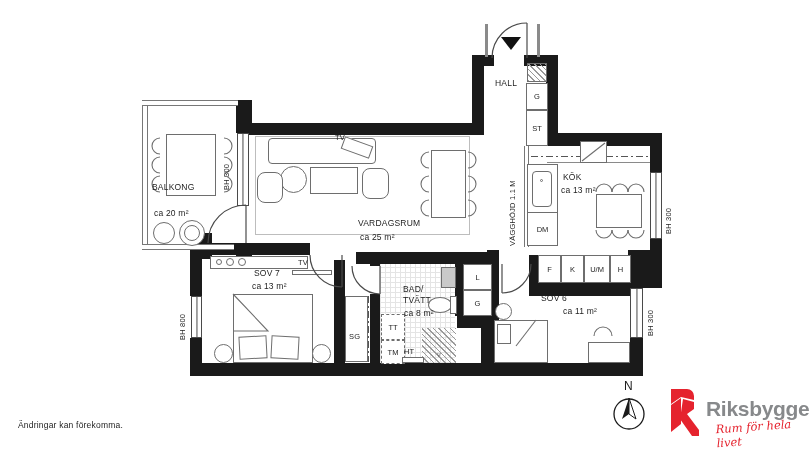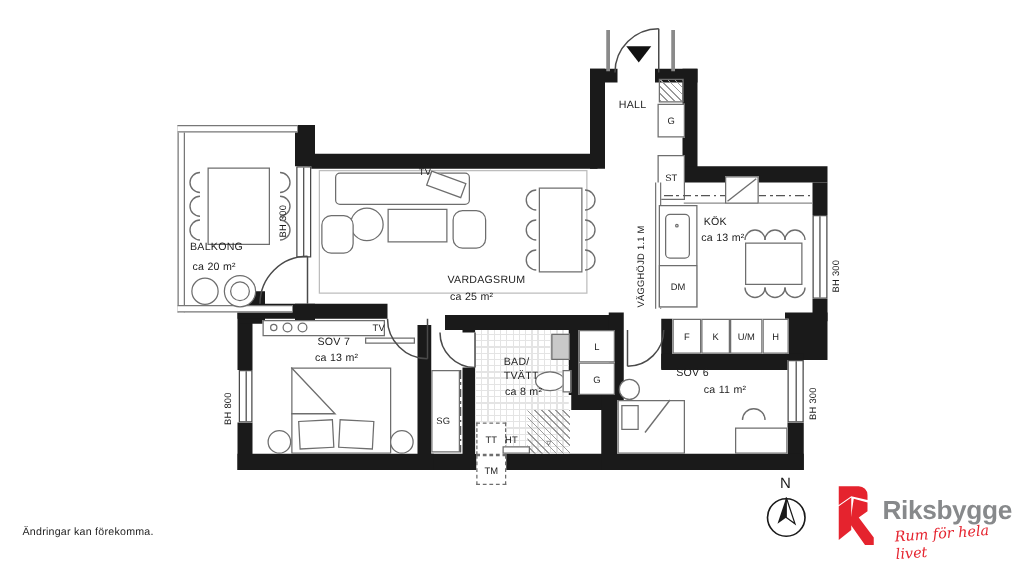--- a/index.html
+++ b/index.html
@@ -5,21 +5,21 @@
   html,body{margin:0;padding:0;background:#fff;}
   .stage{position:relative;width:810px;height:455px;background:#fff;overflow:hidden;
          font-family:"Liberation Sans",sans-serif;}
   .w{position:absolute;background:#1a1a1a;}
   .f{position:absolute;border:1.2px solid #6e6e6e;background:#fff;box-sizing:border-box;}
   .thin{position:absolute;background:#8a8a8a;}
   .lbl{position:absolute;font-size:8.5px;line-height:1.3;color:#1d1d1d;letter-spacing:.2px;white-space:nowrap;}
   .sm{font-size:7.5px;}
   .cbox{position:absolute;border:1.2px solid #6e6e6e;background:#fff;box-sizing:border-box;
         display:flex;align-items:center;justify-content:center;font-size:7.5px;color:#1d1d1d;}
-  .dash{border-style:dashed;border-width:1px;margin-top:24px;}
+  .dash{border-style:dashed;border-width:1px;}
   .vt{writing-mode:vertical-rl;transform:rotate(180deg);white-space:nowrap;}
   .rail{position:absolute;box-sizing:border-box;background:#fff;border:0 solid #777;}
   .win{position:absolute;background:#fff;border:1.1px solid #4a4a4a;box-sizing:border-box;}
   .win-mid{position:absolute;left:50%;top:0;bottom:0;width:1.1px;background:#4a4a4a;transform:translateX(-50%);}
   .tiles{position:absolute;background-image:
      repeating-linear-gradient(0deg,#e4e4e4 0 1px,transparent 1px 5px),
      repeating-linear-gradient(90deg,#e4e4e4 0 1px,transparent 1px 5px);}
   .hatch{position:absolute;background-image:repeating-linear-gradient(45deg,#9a9a9a 0 1px,transparent 1px 4px);}
   .dashdot-v{position:absolute;width:1.4px;background-image:
      repeating-linear-gradient(180deg,#555 0 7px,transparent 7px 10px,#555 10px 12px,transparent 12px 15px);}
@@ -95,21 +95,21 @@
   <div class="f" style="left:280px;top:166px;width:27px;height:27px;border-radius:50%"></div>
   <div class="f" style="left:310px;top:167px;width:48px;height:27px"></div>
   <div class="f" style="left:257px;top:172px;width:26px;height:31px;border-radius:8px"></div>
   <div class="f" style="left:362px;top:168px;width:27px;height:31px;border-radius:8px"></div>
   <div class="f" style="left:431px;top:150px;width:35px;height:68px"></div>
 
   <div class="hatch" style="left:527px;top:63px;width:20px;height:19px;border:1px solid #6e6e6e;box-sizing:border-box"></div>
   <div class="cbox" style="left:526px;top:83px;width:22px;height:27px">
       <span>G</span>
     </div>
-  <div class="cbox" style="left:526px;top:124px;width:22px;height:36px">
+  <div class="cbox" style="left:526px;top:110px;width:22px;height:36px">
       <span>ST</span>
     </div>
   <div class="thin" style="left:485px;top:24px;width:2.5px;height:33px"></div>
   <div class="thin" style="left:537px;top:24px;width:2.5px;height:33px"></div>
   <div class="tri" style="left:501px;top:37px"></div>
 
   <div class="rail" style="left:524px;top:146px;width:5px;height:101px;border-left-width:1.2px;border-right-width:1.2px"></div>
   <div class="dashdot-h" style="left:531px;top:156px;width:119px"></div>
   <div class="thin" style="left:547px;top:162px;width:103px;height:1.4px"></div>
   <div class="f" style="left:580px;top:141px;width:27px;height:22px"></div>
@@ -216,21 +216,21 @@
       <line x1="536" y1="320" x2="516" y2="346"></line>
       <line x1="582" y1="161" x2="605" y2="143"></line>
     </g>
   </svg>
 
   <div class="lbl" style="left:495px;top:78px">HALL</div>
   <div class="lbl" style="left:563px;top:172px">KÖK</div>
   <div class="lbl" style="left:561px;top:185px">ca 13 m²</div>
   <div class="lbl" style="left:358px;top:218px">VARDAGSRUM</div>
   <div class="lbl" style="left:360px;top:232px">ca 25 m²</div>
-  <div class="lbl" style="left:152px;top:192px">BALKONG</div>
+  <div class="lbl" style="left:152px;top:182px">BALKONG</div>
   <div class="lbl" style="left:154px;top:208px">ca 20 m²</div>
   <div class="lbl" style="left:254px;top:268px">SOV 7</div>
   <div class="lbl" style="left:252px;top:281px">ca 13 m²</div>
   <div class="lbl" style="left:541px;top:293px">SOV 6</div>
   <div class="lbl" style="left:563px;top:306px">ca 11 m²</div>
   <div class="lbl" style="left:403px;top:284px">BAD/</div>
   <div class="lbl" style="left:403px;top:295px">TVÄTT</div>
   <div class="lbl" style="left:404px;top:308px">ca 8 m²</div>
   <div class="lbl sm" style="left:335px;top:133px">TV</div>
   <div class="lbl sm" style="left:298px;top:258px">TV</div>

